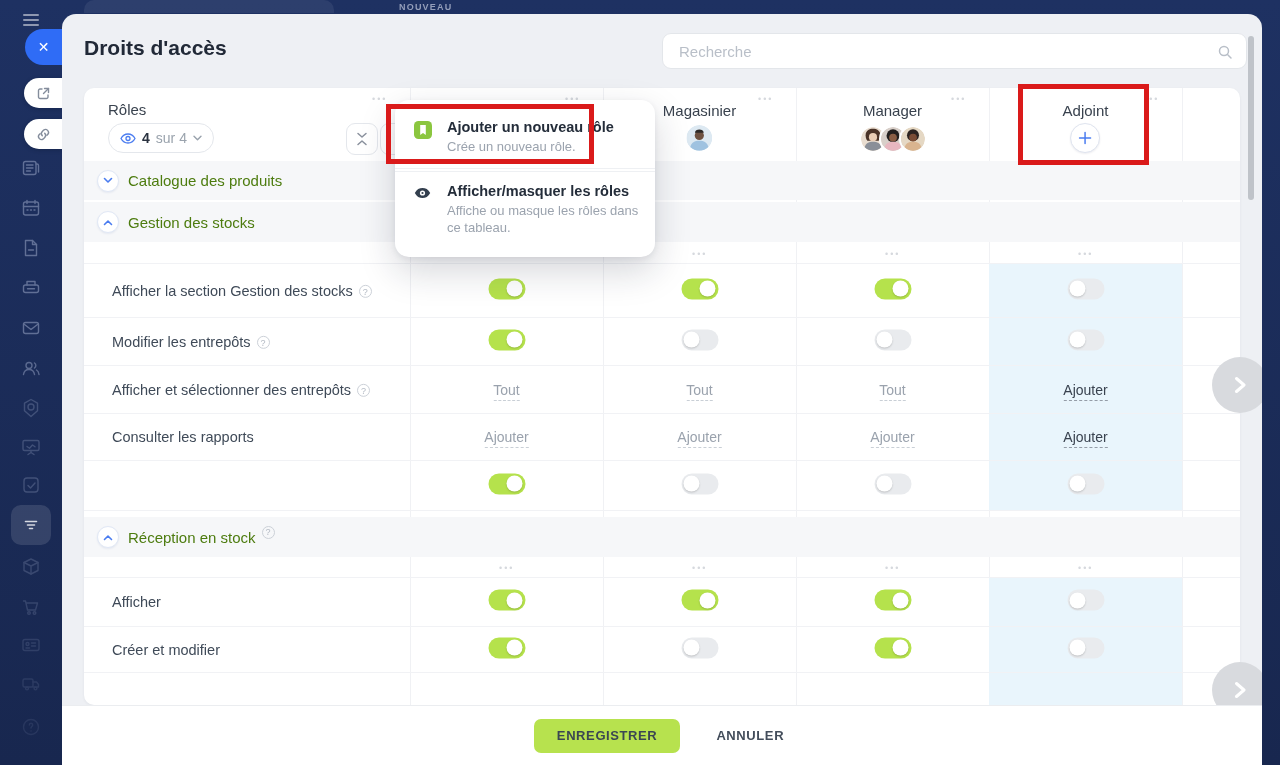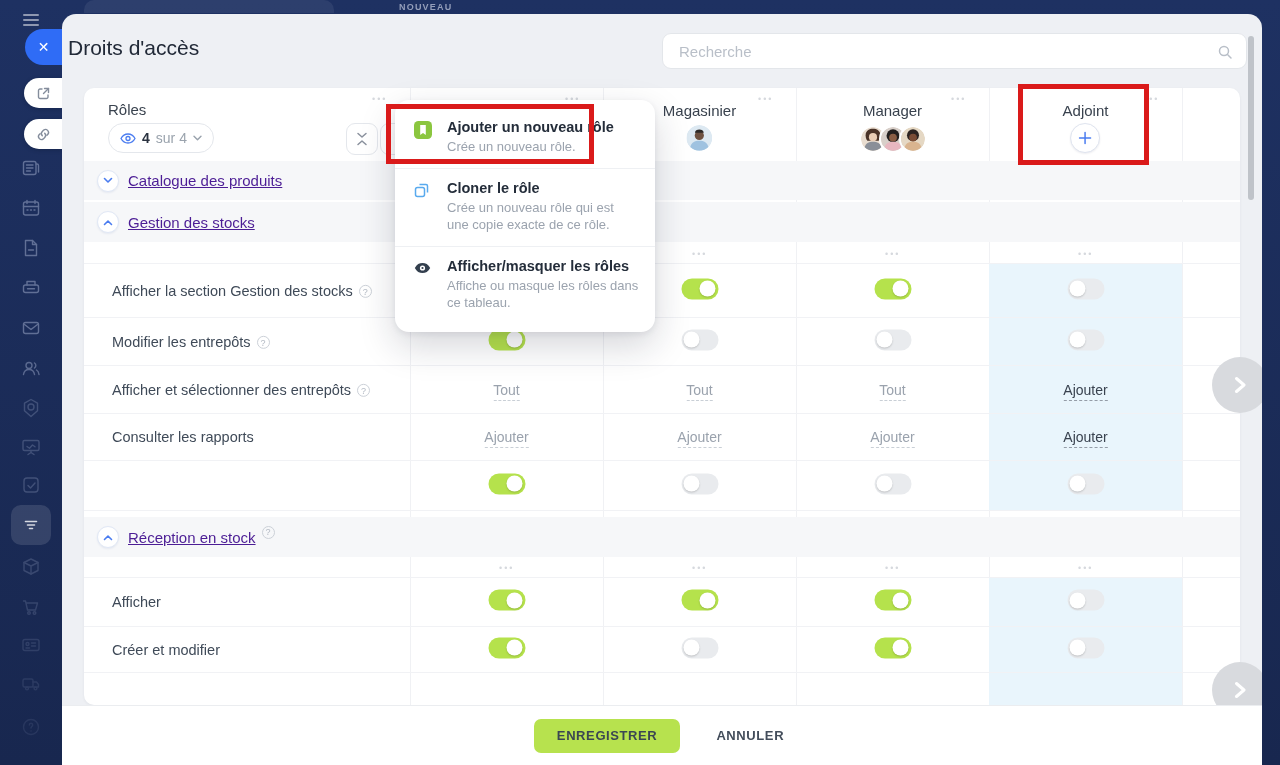--- a/index.html
+++ b/index.html
@@ -26,21 +26,21 @@
     border-radius:15px 0 0 15px;box-shadow:0 1px 4px rgba(10,20,40,.3);
     display:flex;align-items:center;justify-content:center;cursor:pointer;}
   .edge-pill svg{stroke:#848d9c;fill:none;stroke-width:1.4;stroke-linecap:round;stroke-linejoin:round;}
   .sb-active{position:absolute;left:11px;width:40px;height:40px;background:rgba(255,255,255,.12);
     border-radius:10px;display:flex;align-items:center;justify-content:center;cursor:pointer;}
   .sb-active svg{stroke:rgba(255,255,255,.8);fill:none;stroke-width:1.6;stroke-linecap:round;}
 
   
   .modal{position:absolute;left:62px;top:14px;width:1200px;height:751px;
     background:#eef0f4;border-radius:14px 14px 0 0;overflow:hidden;}
-  .modal-title{position:absolute;left:6px;top:22px;font-size:21px;font-weight:normal;color:#212937;}
+  .modal-title{position:absolute;left:22px;top:22px;font-size:21px;font-weight:bold;color:#212937;}
   .search{position:absolute;left:600px;top:19px;width:585px;height:36px;background:#fff;
     border:1px solid #e3e6ea;border-radius:9px;}
   .search input{position:absolute;left:0;top:0;width:100%;height:100%;border:none;outline:none;
     background:transparent;padding:0 40px 0 16px;font-size:15px;color:#3c4656;}
   .search input::placeholder{color:#b9bfc8;}
   .search .mag{position:absolute;right:13px;top:10px;}
 
   
   .card{position:absolute;left:22px;top:74px;width:1156px;height:617px;background:#fff;
     border-radius:10px;box-shadow:0 1px 3px rgba(25,35,55,.06);overflow:hidden;}
@@ -61,21 +61,21 @@
   .av.ring{border:2px solid #fff;width:28px;height:28px;}
   .plus-btn{width:30px;height:30px;margin-top:4px;display:inline-flex;align-items:center;justify-content:center;
     background:#fff;border:1px solid #dfe4ef;border-radius:50%;box-shadow:0 1px 2px rgba(20,30,60,.08);cursor:pointer;}
   .dots{position:absolute;font-size:9px;letter-spacing:2px;color:#d6d9de;z-index:3;cursor:pointer;}
 
   .sec{position:absolute;left:0;width:100%;background:#f6f7f9;display:flex;align-items:center;z-index:4;}
   .sec-inner{display:flex;align-items:center;padding-left:13px;}
   .sec-chip{width:22px;height:22px;background:#fff;border:1px solid #e1e8f5;border-radius:50%;
     display:flex;align-items:center;justify-content:center;box-shadow:0 1px 2px rgba(40,70,140,.08);cursor:pointer;}
   .sec-chevron.down{transform:rotate(180deg);}
-  .sec-text{margin-left:9px;font-size:15px;color:#4c1d95;text-decoration:underline;}
+  .sec-text{margin-left:9px;font-size:15px;color:#4d7c0f;}
   .sec-help{transform:translateY(-5px);}
 
   .row{position:absolute;left:0;width:100%;border-bottom:1px solid #f1f2f5;z-index:3;}
   .row-label{position:absolute;left:28px;top:50%;transform:translateY(-50%);width:296px;
     font-size:14.5px;color:#3f4a58;line-height:1.4;}
   .help-dot{display:inline-flex;align-items:center;justify-content:center;width:13px;height:13px;
     border:1px solid #ccd1d8;border-radius:50%;color:#b2b9c3;font-size:9px;margin-left:6px;vertical-align:1px;}
   .dotrow{position:absolute;left:0;width:100%;border-bottom:1px solid #f1f2f5;z-index:3;}
   .cellwrap{position:absolute;top:50%;transform:translate(-50%,-50%);}
   .toggle{display:inline-block;width:37px;height:21px;border-radius:11px;position:relative;cursor:pointer;}
@@ -449,30 +449,20 @@
         <span class="mi-icon">
           <svg width="18" height="18" viewBox="0 0 18 18">
               <rect width="18" height="18" rx="4.5" fill="#8bc63f"></rect>
               <path d="M6.2 4h5.6v10l-2.8-2L6.2 14z" fill="#fff"></path>
             </svg>
         </span>
         <div class="mi-title">Ajouter un nouveau rôle</div>
         <div class="mi-desc">Crée un nouveau rôle.</div>
       </div>
       <div class="menu-div"></div>
-      <div class="menu-item">
-        <span class="mi-icon">
-          <svg width="16" height="16" viewBox="0 0 16 16" fill="none" stroke="#59aaee" stroke-width="1.5" stroke-linejoin="round">
-              <rect x="1.5" y="5.5" width="9" height="9" rx="2"></rect>
-              <path d="M5.5 2.5h6.5A1.5 1.5 0 0 1 13.5 4v6.5"></path>
-            </svg>
-        </span>
-        <div class="mi-title">Cloner le rôle</div>
-        <div class="mi-desc">Crée un nouveau rôle qui est une copie exacte de ce rôle.</div>
-      </div>
       <div class="menu-div"></div>
       <div class="menu-item">
         <span class="mi-icon">
           <svg width="17" height="12" viewBox="0 0 17 12">
               <path d="M.8 6C2.7 2.3 5.4 1 8.5 1s5.8 1.3 7.7 5c-1.9 3.7-4.6 5-7.7 5S2.7 9.7.8 6z" fill="#333f4e"></path>
               <circle cx="8.5" cy="6" r="2.6" fill="#fff"></circle>
               <circle cx="8.5" cy="6" r="1.1" fill="#333f4e"></circle>
             </svg>
         </span>
         <div class="mi-title">Afficher/masquer les rôles</div>

